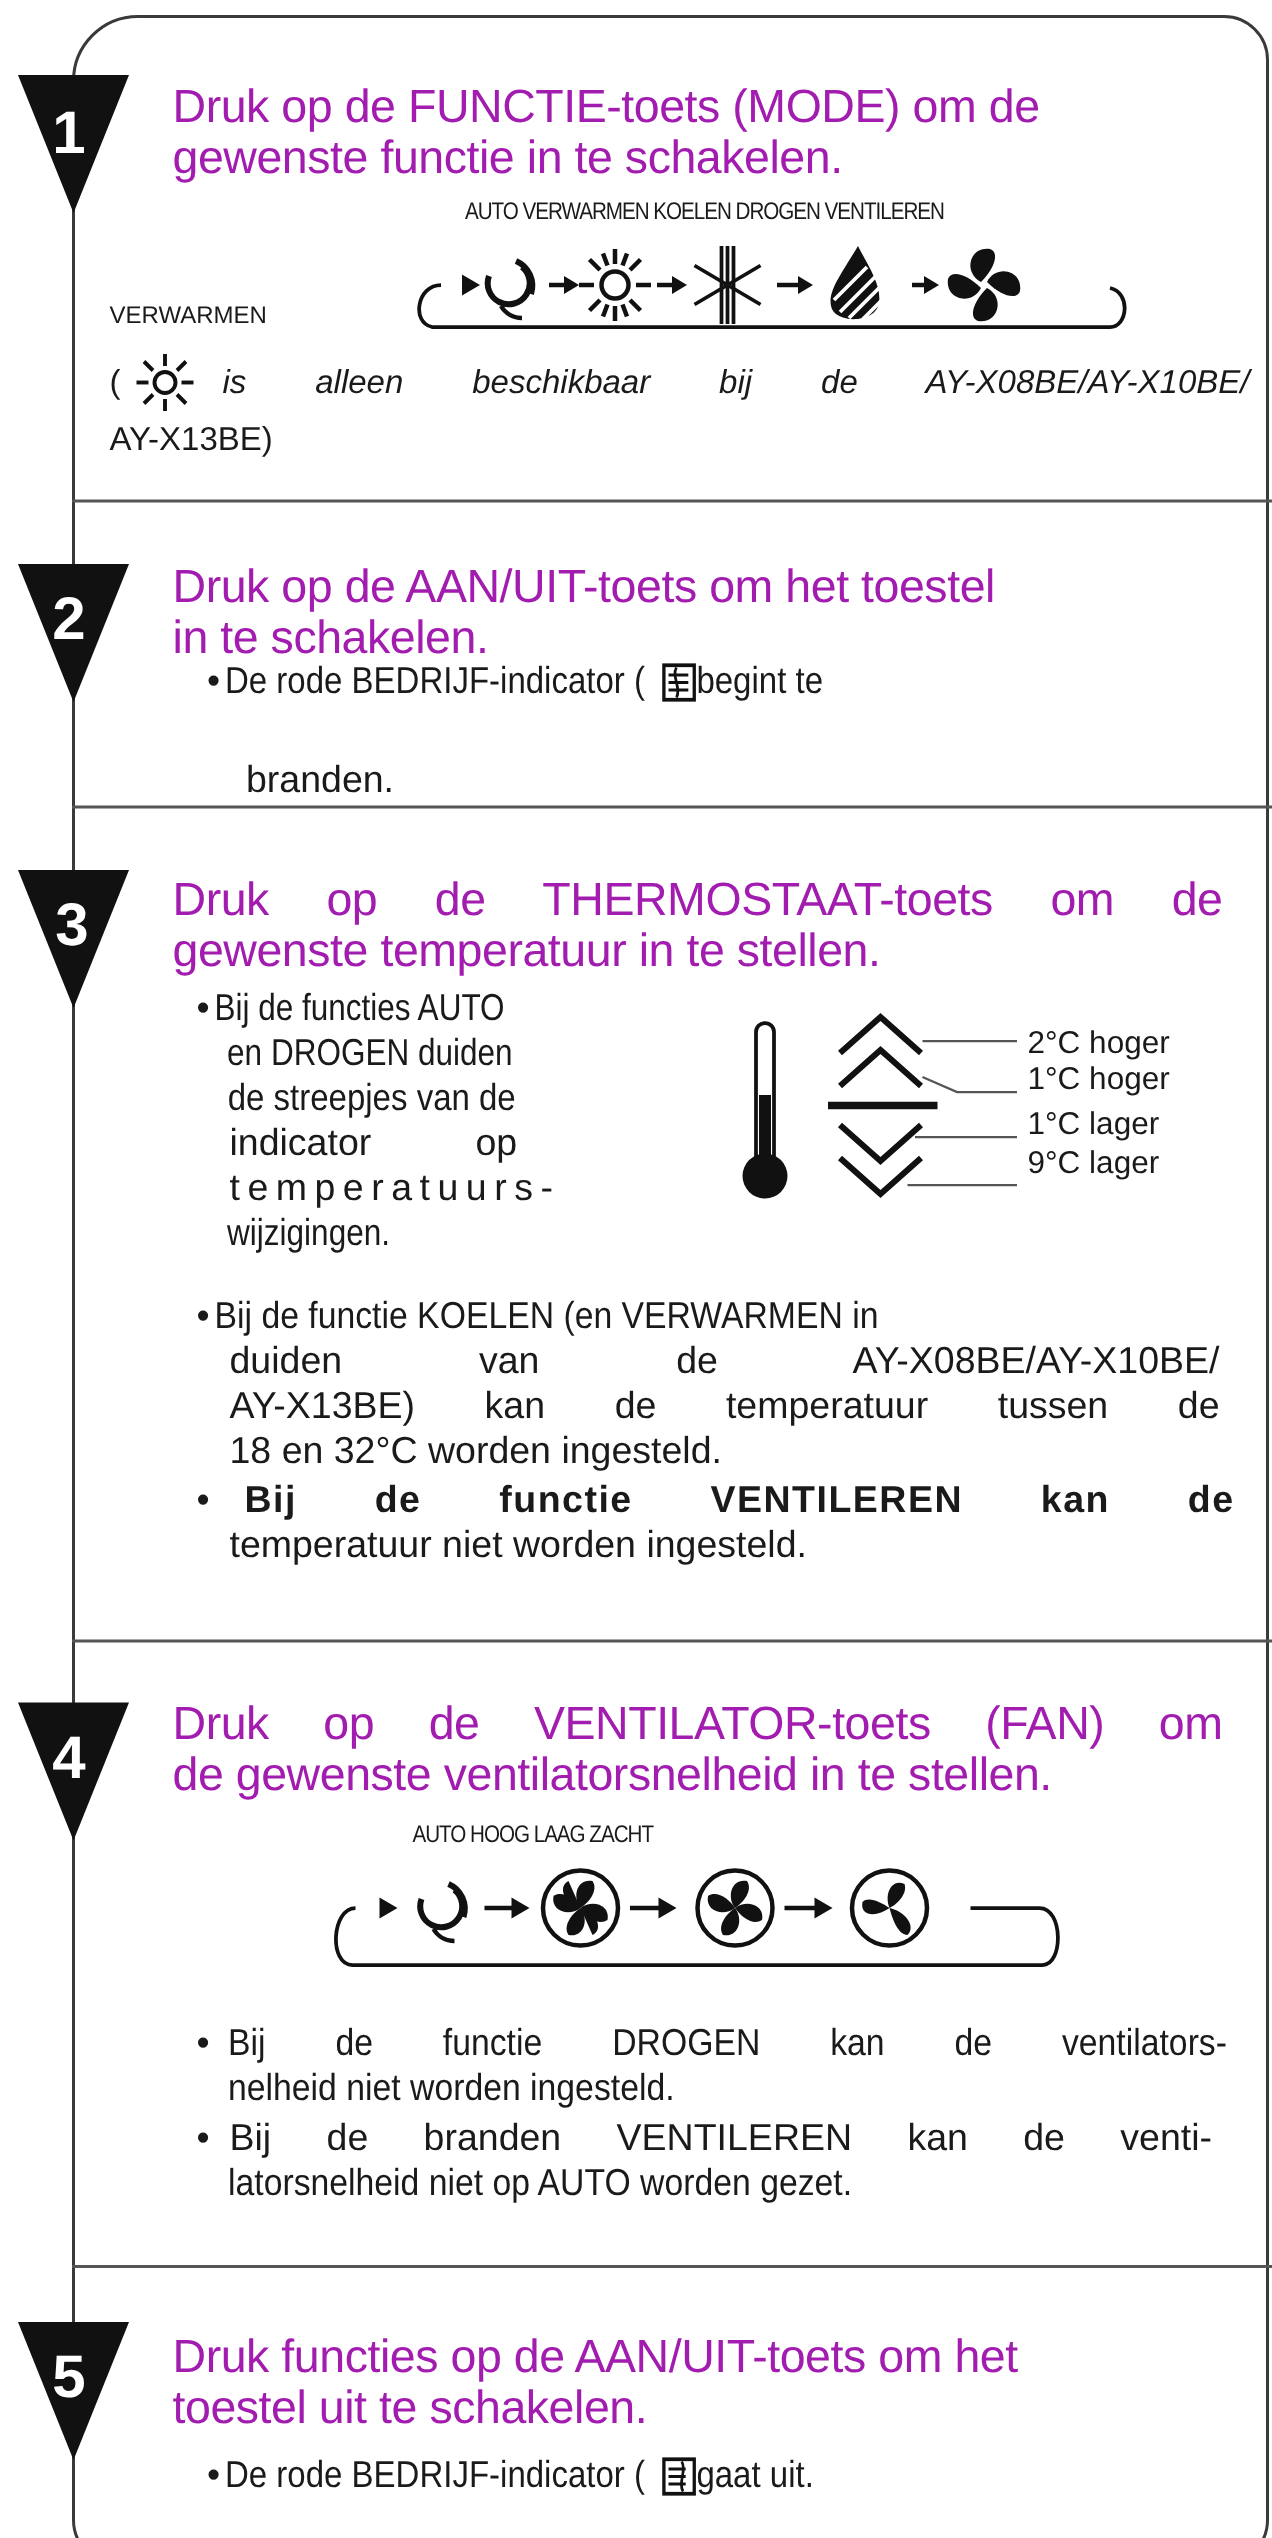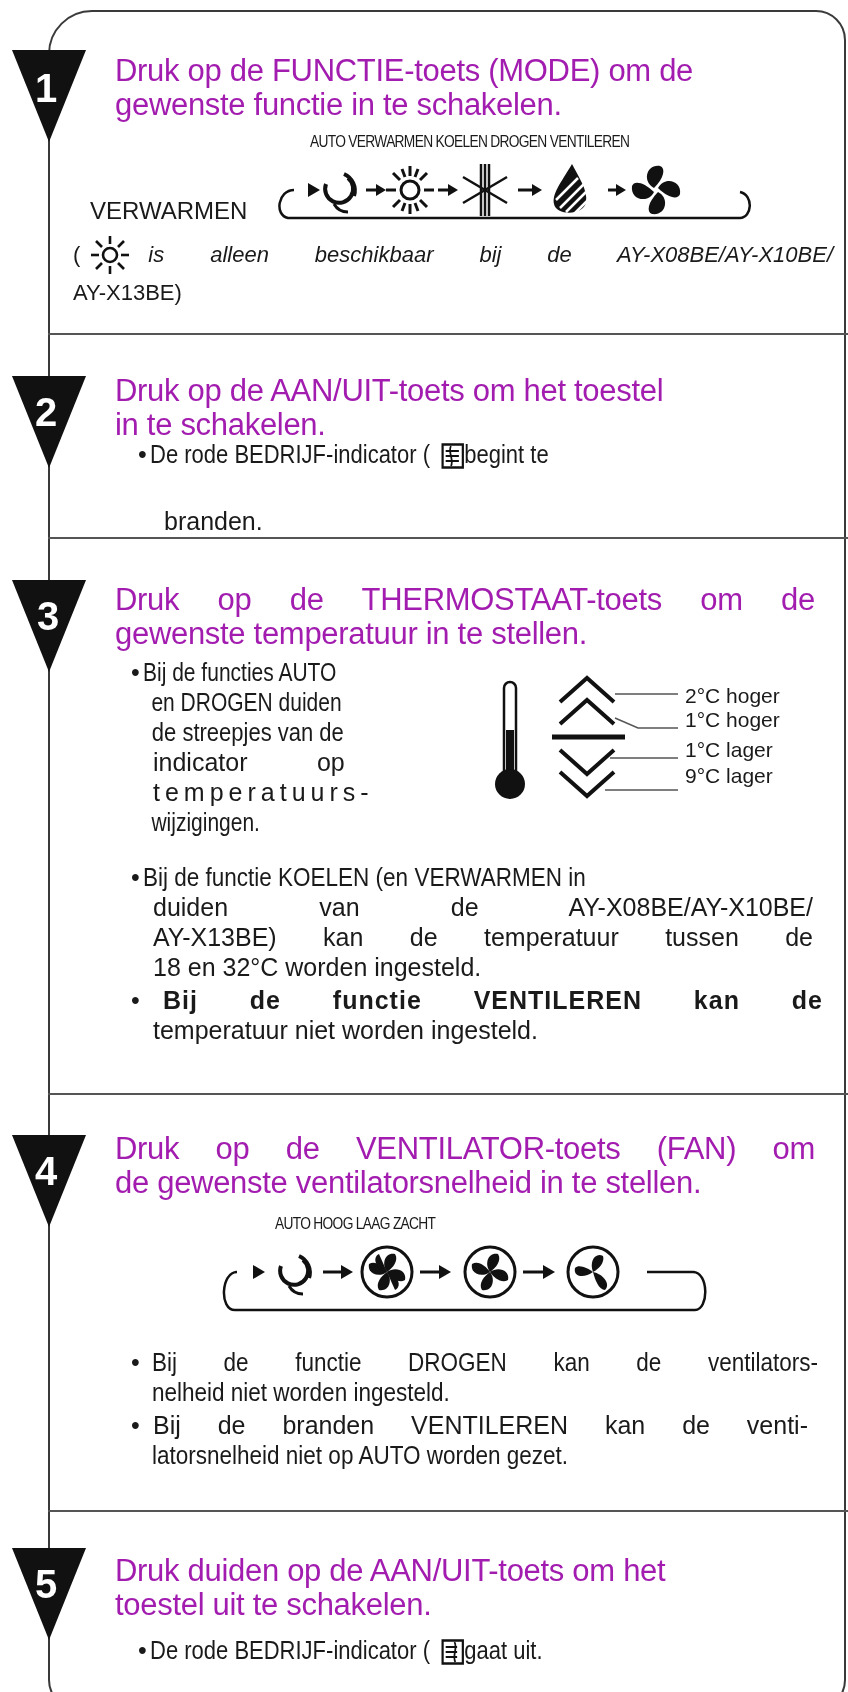--- a/index.html
+++ b/index.html
@@ -105,21 +105,21 @@
       <polygon points="346,29 346,41 356,35" fill="#111"></polygon>
 
     <g transform="translate(386,35)" fill="#111">
       <path d="M-2,-2 C-14,-8 -10,-26 4,-24 C10,-22 8,-12 -2,-2Z"></path>
       <path d="M2,-2 C8,-14 26,-10 24,4 C22,10 12,8 2,-2Z"></path>
       <path d="M2,2 C14,8 10,26 -4,24 C-10,22 -8,12 2,2Z"></path>
       <path d="M-2,2 C-8,14 -26,10 -24,-4 C-22,-10 -12,-8 -2,2Z"></path>
     </g>
   </svg>
 </div>
-<div class="text" style="left:90px;top:197px;font-size:24px;">VERWARMEN</div>
+<div class="text" style="left:73px;top:197px;font-size:16px;">VERWARMEN</div>
 
 <div class="text" style="left:73px;top:235px;width:760px;font-size:22px;line-height:36px;">
   <div style="display:flex;align-items:center;justify-content:space-between;">
     <span>(</span>
     <svg class="icon-inline" width="40" height="40" viewBox="-20 -20 40 40" style="margin:0 18px 0 10px;">
       <g stroke="#111" stroke-width="2.6">
           <circle r="7" fill="none"></circle>
         <line x1="0" y1="-11" x2="0" y2="-19"></line>
           <line x1="0" y1="11" x2="0" y2="19"></line>
           <line x1="-11" y1="0" x2="-19" y2="0"></line>
@@ -296,21 +296,21 @@
   <div class="cond" style="padding-left:10px;transform:scaleX(0.9);">latorsnelheid niet op AUTO worden gezet.</div>
 </div>
 
 <div class="step-badge" style="top:1540px">
   <svg viewBox="0 0 74 100">
       <use href="#badge-tri"></use>
       <text x="34" y="58" font-family="Liberation Sans, sans-serif" font-weight="bold" font-size="40" fill="#fff" text-anchor="middle">5</text>
     </svg>
 </div>
 <div class="heading" style="top:1554px">
-  <div>Druk duiden op de AAN/UIT-toets om het</div>
+  <div>Druk functies op de AAN/UIT-toets om het</div>
   <div>toestel uit te schakelen.</div>
 </div>
 <div class="bullet" style="left:150px;top:1636px;">
   <span class="dot" style="left:-12px;">•</span>
   <span class="cond">
     <span>De rode BEDRIJF-indicator (</span>
     <svg class="icon-inline" width="26" height="26" viewBox="0 0 26 26" style="margin-left:6px;">
       <rect x="1.5" y="1.5" width="23" height="23" fill="none" stroke="#111" stroke-width="2.5"></rect>
       <line x1="5" y1="8" x2="18" y2="8" stroke="#111" stroke-width="2"></line>
         <line x1="5" y1="13" x2="18" y2="13" stroke="#111" stroke-width="2"></line>

